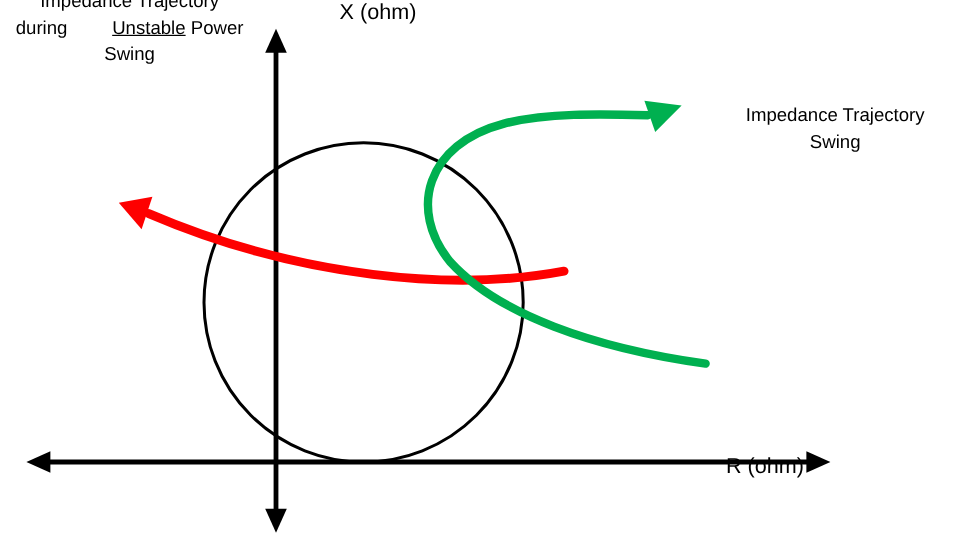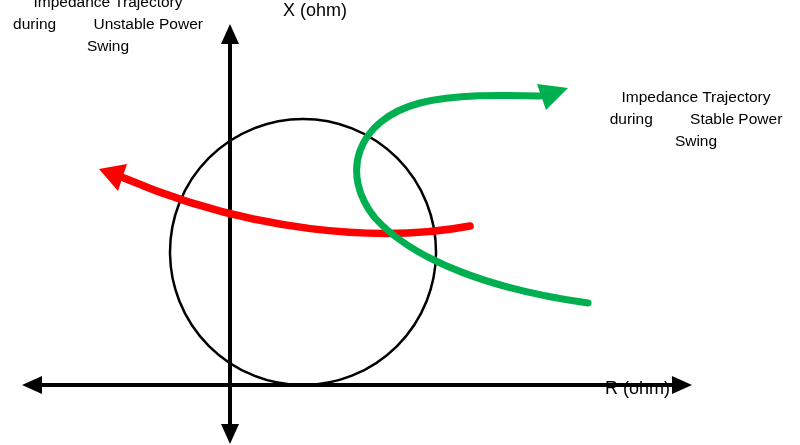--- a/index.html
+++ b/index.html
@@ -24,20 +24,21 @@
     position: absolute;
     color: #000000;
     font-size: 15.5px;
     line-height: 22px;
     text-align: center;
   }
   .label .line {
     white-space: pre-wrap;
   }
   .u {
+    text-decoration: underline;
     margin-left: 33px;
   }
   .axis-label {
     position: absolute;
     color: #000000;
     font-size: 18px;
     white-space: nowrap;
   }
 </style>
 </head>
@@ -69,17 +70,16 @@
   <div class="axis-label" style="left:605px; top:378px;">R (ohm)</div>
 
   <div class="label" style="left:-2px; top:-9px; width:220px;">
     <div class="line">Impedance Trajectory</div>
     <div class="line"><span>during </span><span class="u">Unstable</span><span> Power</span></div>
     <div class="line">Swing</div>
   </div>
 
   <div class="label" style="left:592px; top:86px; width:208px;">
     <div class="line">Impedance Trajectory</div>
-    <div class="line"><span>during </span><span class="u">Stable </span><span>Power</span></div>
     <div class="line">Swing</div>
   </div>
 
 </div>
 
 </body></html>

